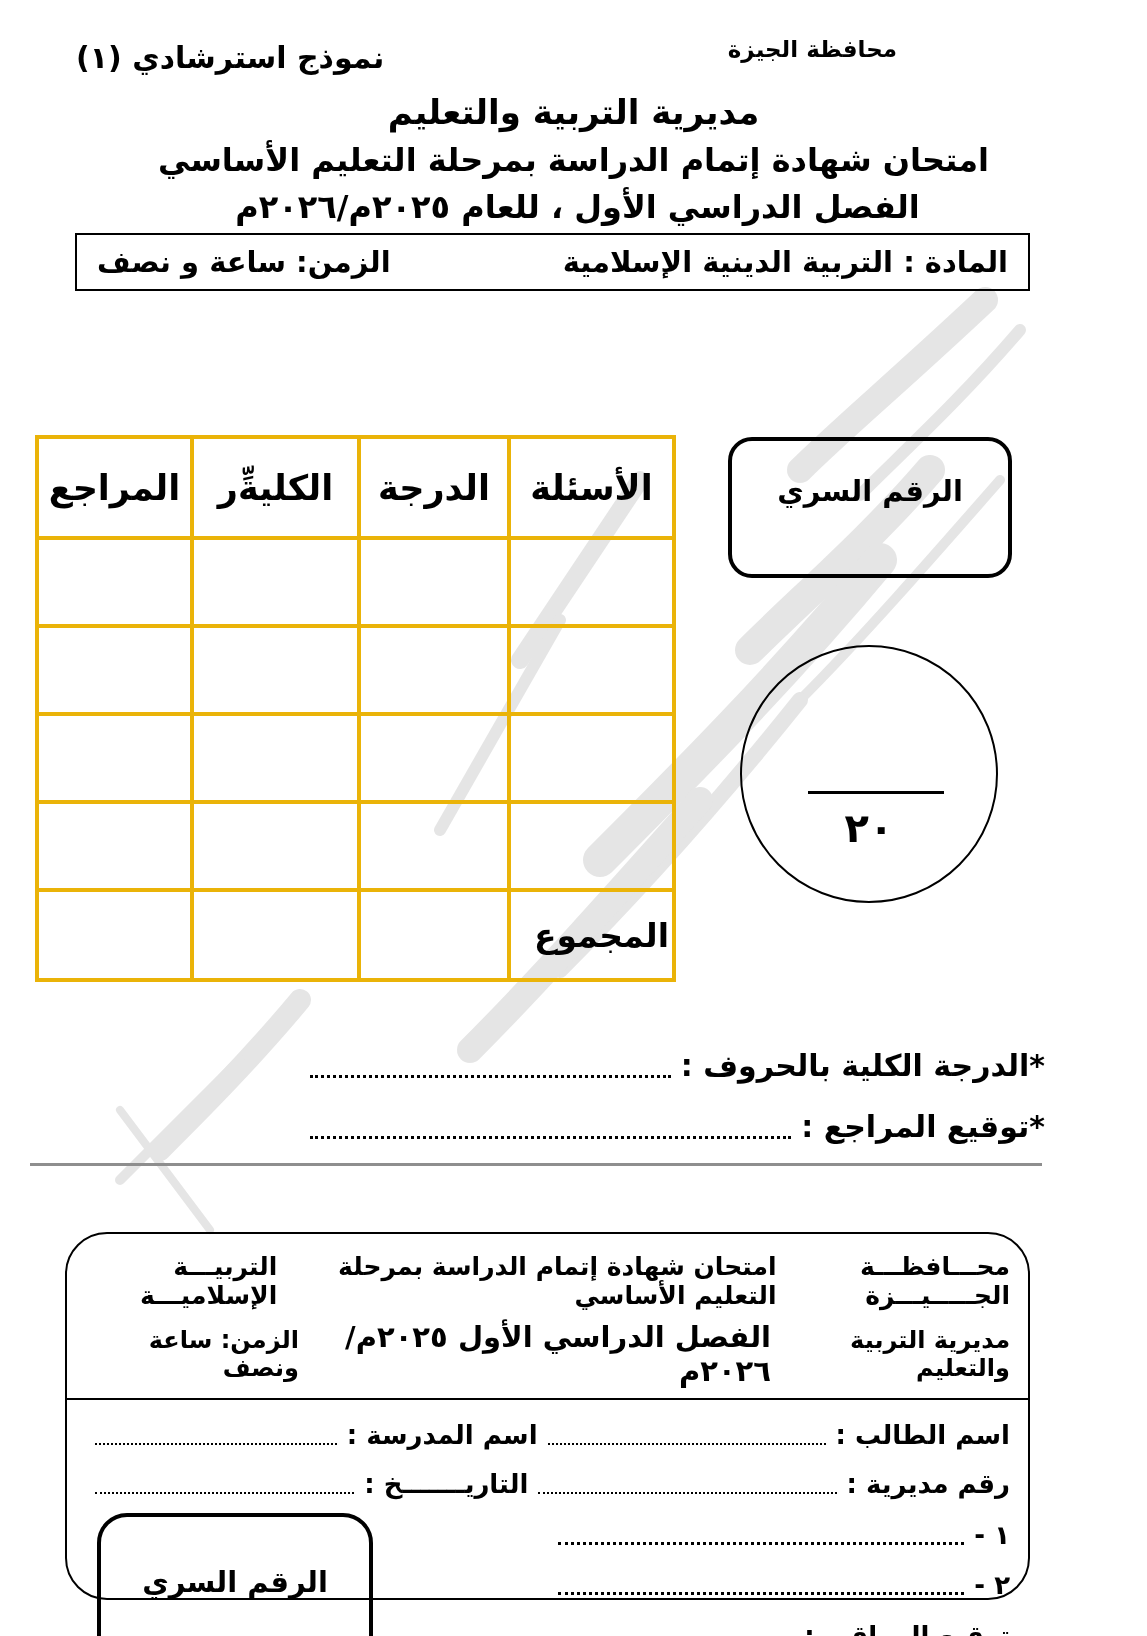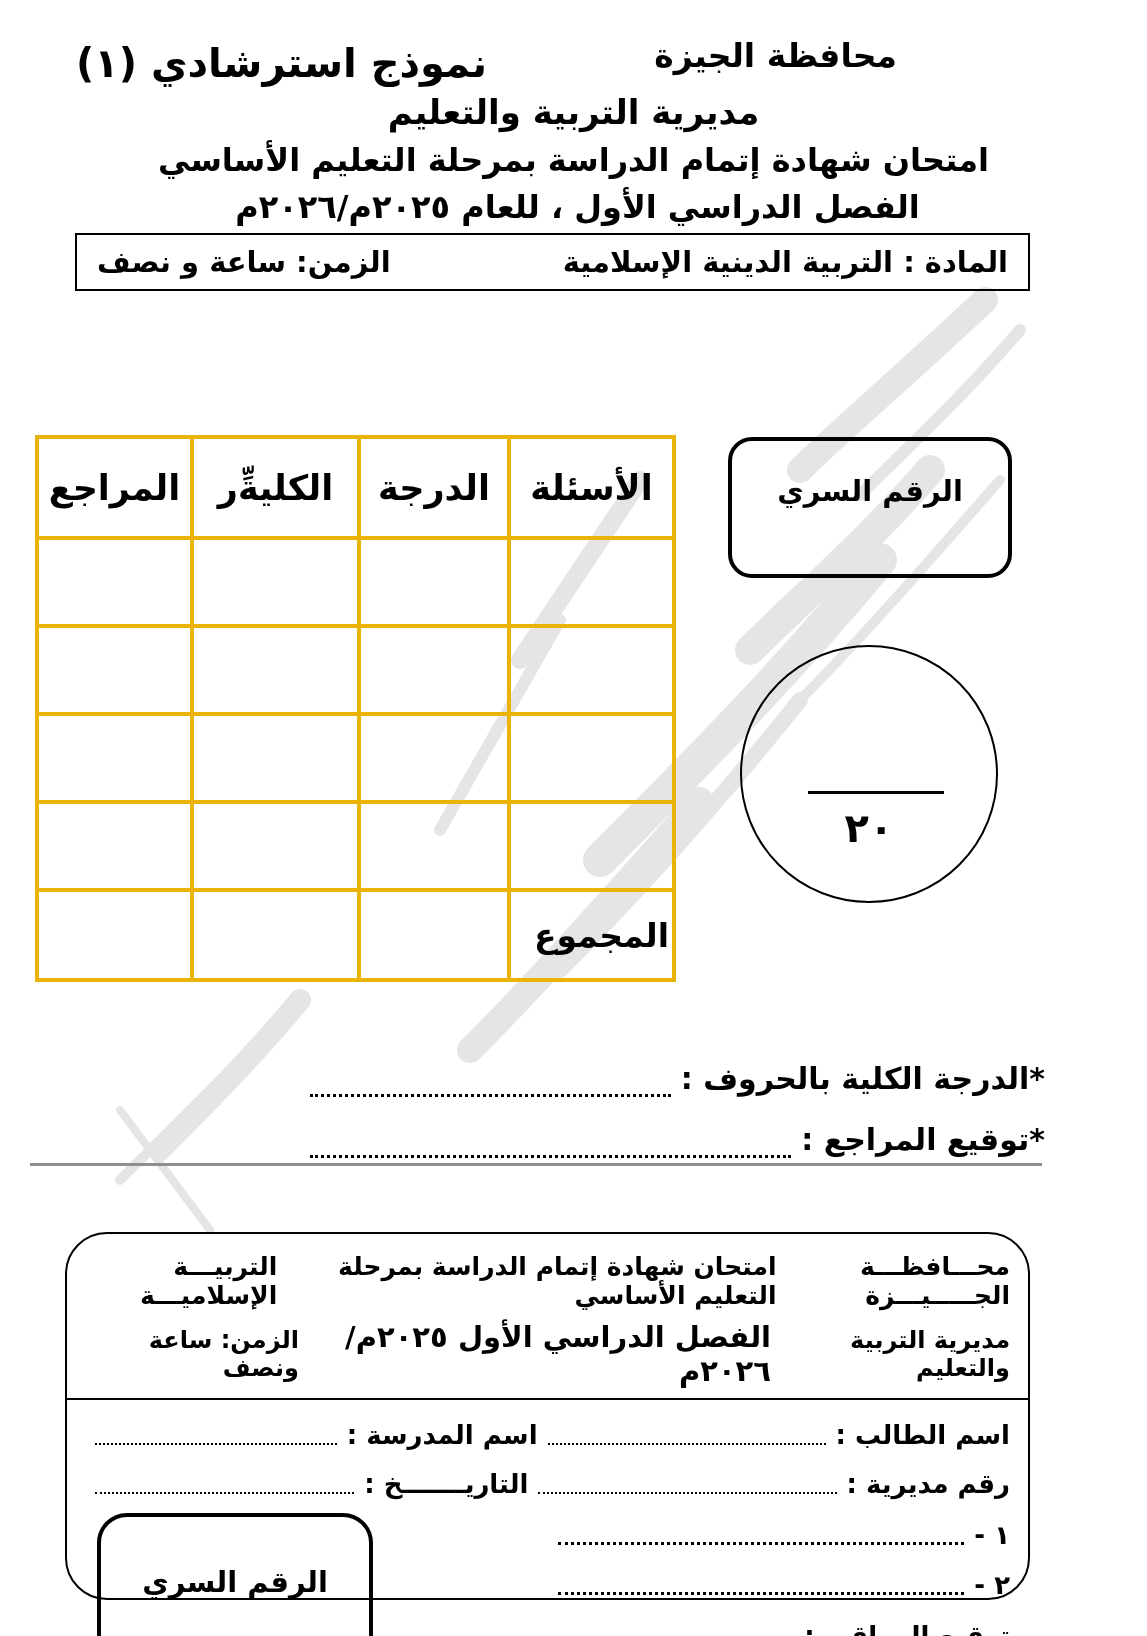--- a/index.html
+++ b/index.html
@@ -6,22 +6,22 @@
   .page {
     position:relative; width:1147px; height:1636px; margin:0 auto;
     background:#ffffff; overflow:hidden;
     font-family:"DejaVu Sans", sans-serif; font-weight:bold; color:#000;
     direction:rtl;
   }
   .wm { position:absolute; inset:0; z-index:0; pointer-events:none; }
   .layer { position:absolute; z-index:1; }
 
   
-  .hdr-gov   { top:36px;  right:250px; font-size:33px; }
-  .hdr-model { top:40px;  left:76px;   font-size:40px; }
+  .hdr-gov   { top:36px;  right:250px; font-size:23px; }
+  .hdr-model { top:40px;  left:76px;   font-size:30px; }
   .hdr-dir   { top:92px;  left:0; right:0; text-align:center; font-size:34px; }
   .hdr-exam  { top:141px; left:0; right:0; text-align:center; font-size:32px; }
   .hdr-term  { top:188px; left:8px; right:0; text-align:center; font-size:32px; }
 
   
   .subject-bar {
     top:233px; left:75px; width:955px; height:58px;
     border:2px solid #000; box-sizing:border-box;
     display:flex; align-items:center; justify-content:space-between;
     padding:0 20px; font-size:29px;
@@ -47,21 +47,21 @@
   
   .score-circle {
     top:645px; left:740px; width:258px; height:258px;
     border:2px solid #000; border-radius:50%; box-sizing:border-box;
   }
   .frac-line { position:absolute; top:144px; left:66px; width:136px; border-top:3px solid #000; }
   .score-num { position:absolute; top:158px; left:0; width:100%; text-align:center; font-size:40px; }
 
   
   .sig-lines { top:1042px; left:300px; width:745px; font-size:30px; }
-  .sig-row { display:flex; margin-bottom:20px;margin-top:19px; }
+  .sig-row { display:flex; align-items:flex-end; margin-bottom:20px; }
   .dots { flex:1; border-bottom:3px dotted #000; height:1.1em; margin:0 10px 5px 10px; min-width:40px; }
 
   
   .divider { top:1163px; left:30px; width:1012px; border-top:3px solid #8e8e8e; }
 
   
   .slip {
     top:1232px; left:65px; width:965px; height:368px;
     border:2px solid #000; border-radius:42px; box-sizing:border-box;
     padding:14px 18px 0 18px;

